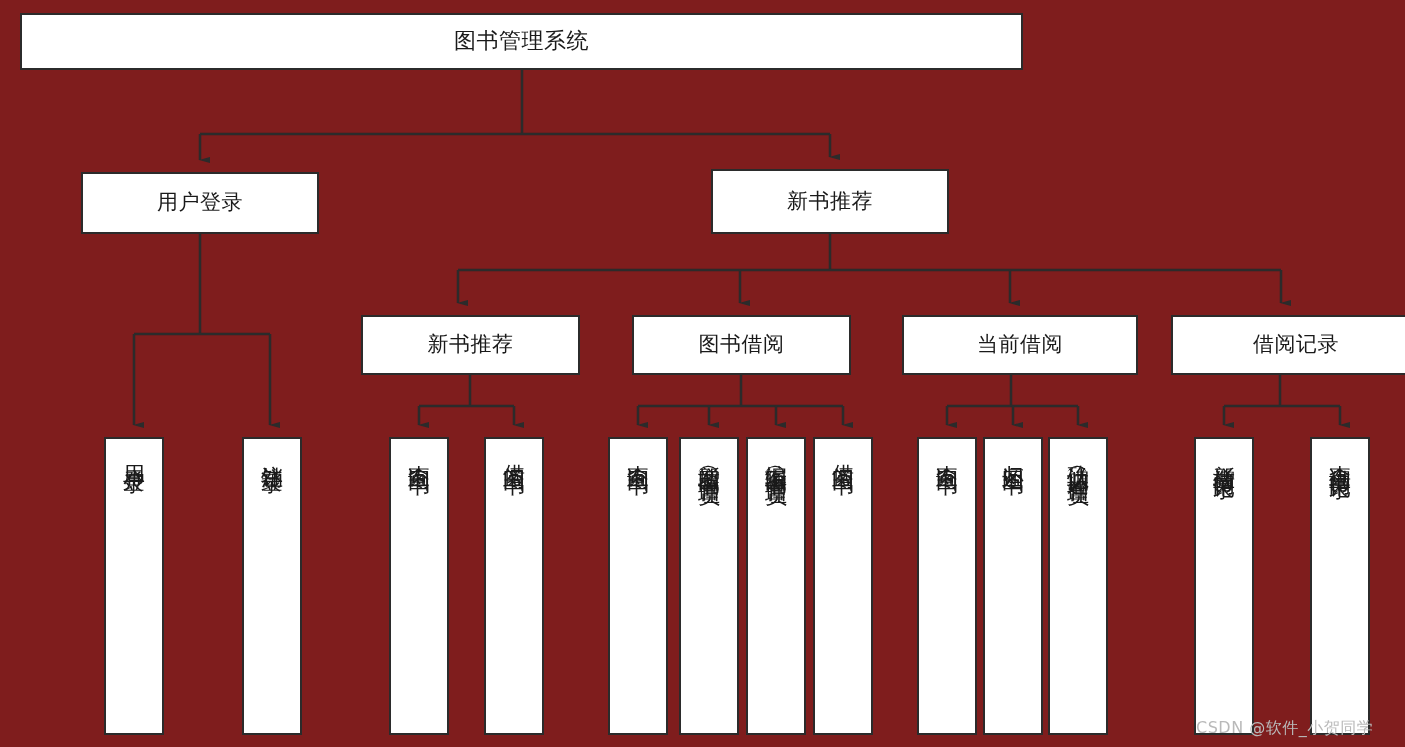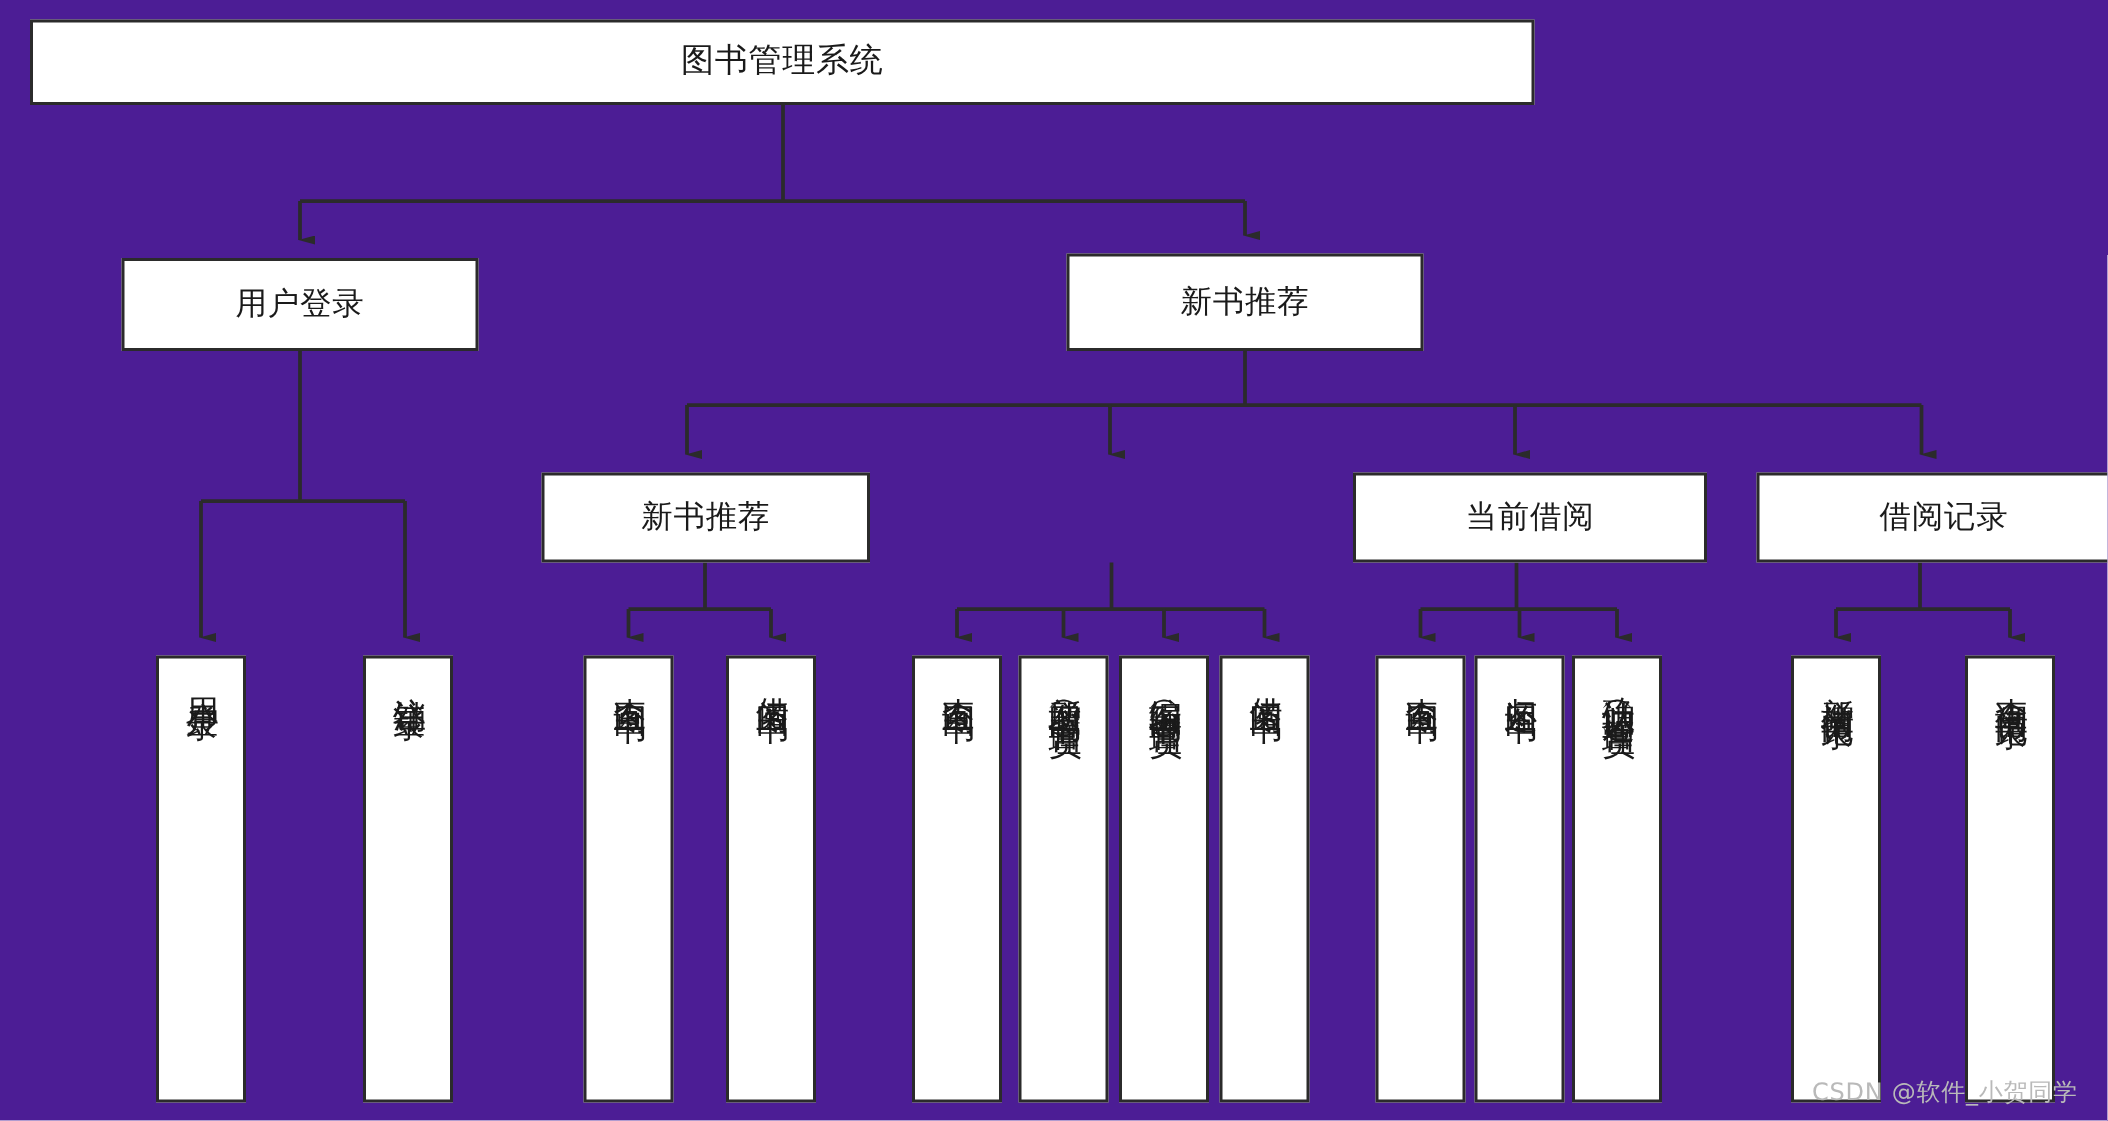--- a/index.html
+++ b/index.html
@@ -7,21 +7,21 @@
     padding: 0;
     background: #ffffff;
   }
   body {
     font-family: "DejaVu Sans", "Liberation Sans", sans-serif;
   }
   #canvas {
     position: relative;
     width: 1405px;
     height: 747px;
-    background: #4c1d95;
+    background: #7f1d1d;
     overflow: hidden;
   }
   svg.wires {
     position: absolute;
     left: 0;
     top: 0;
     width: 1405px;
     height: 747px;
     pointer-events: none;
   }
@@ -58,21 +58,20 @@
     line-height: 1.0;
   }
   #root-node .lbl { font-size: 22px; }
   .watermark {
     position: absolute;
     font-size: 16px;
     color: #b9b9b9;
     white-space: nowrap;
     letter-spacing: 0.5px;
     user-select: none;
-    padding-left: 12px;
   }
 </style>
 </head>
 <body>
 
 <div id="canvas">
 
   <svg class="wires" viewBox="0 0 1405 747" xmlns="http://www.w3.org/2000/svg">
     <defs>
       <marker id="arrow" markerWidth="10" markerHeight="12" refX="3" refY="10" orient="auto" markerUnits="userSpaceOnUse">
@@ -132,20 +131,23 @@
   </div>
 
   <div class="node horizontal" style="left:711px; top:169px; width:238px; height:65px;">
     <span class="lbl">新书推荐</span>
   </div>
 
   <div class="node horizontal" style="left:361px; top:315px; width:219px; height:60px;justify-content:center;">
     <span class="lbl">新书推荐</span>
   </div>
 
+  <div class="node horizontal" style="left:632px; top:315px; width:219px; height:60px;">
+    <span class="lbl">图书借阅</span>
+  </div>
 
   <div class="node horizontal" style="left:902px; top:315px; width:236px; height:60px;">
     <span class="lbl">当前借阅</span>
   </div>
 
   <div class="node horizontal" style="left:1171px; top:315px; width:250px; height:60px;">
     <span class="lbl">借阅记录</span>
   </div>
 
   <div class="node vertical" style="left:104px; top:437px; width:60px; height:298px;">

